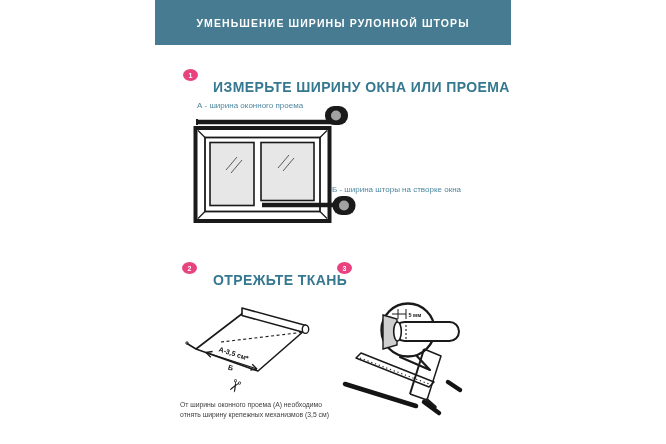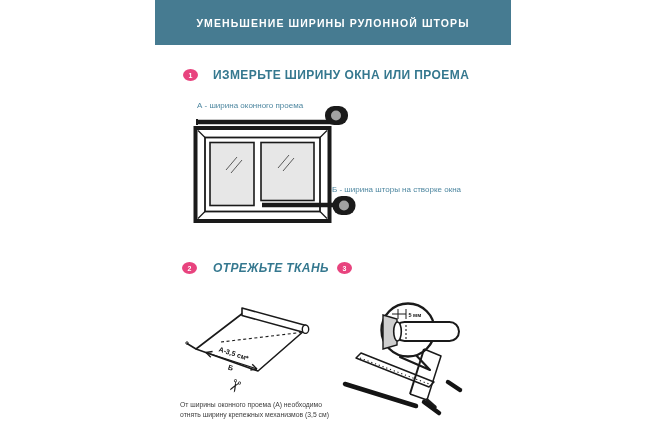--- a/index.html
+++ b/index.html
@@ -23,22 +23,22 @@
     letter-spacing:1.1px; text-transform:uppercase; text-align:center;
   }
   .badge {
     position:absolute; width:15px; height:12px; border-radius:50%;
     background:var(--badge_pink,#e8437e); color:#ffffff;
     font-size:7px; font-weight:700;
     display:flex; align-items:center; justify-content:center;
   }
   .step-title {
     position:absolute; color:var(--heading_teal,#35788f);
-    font-size:12px; font-weight:700; letter-spacing:0.4px;
-    line-height:12px; white-space:nowrap;
+    font-size:14px; font-weight:700; letter-spacing:0.4px;
+    line-height:12px; white-space:nowrap;margin-top:12px;
   }
   .footnote {
     position:absolute; left:25px; top:400px; width:155px;
     font-size:6.8px; line-height:1.5; color:#3d3d3d;
   }
   .illus { position:absolute; }
   svg text.diagram-label {
     font-family:"Liberation Sans", sans-serif;
     fill:var(--label_teal,#4e87a0); font-size:8px;
   }
@@ -89,21 +89,21 @@
       <text class="diagram-label" x="147" y="97">Б - ширина шторы на створке окна</text>
 
       <g>
         <line x1="77" y1="110" x2="150" y2="110" stroke="#1a1a1a" stroke-width="4.5"></line>
         <rect x="147.5" y="101" width="23" height="19" rx="9" fill="#1a1a1a"></rect>
         <circle cx="159" cy="110.5" r="5" fill="#a2a2a2"></circle>
       </g>
     </svg>
 
     <div class="badge" style="left:27px; top:262px;">2</div>
-    <div class="step-title" style="left:58px; top:262px;font-style:italic;">ОТРЕЖЬТЕ ТКАНЬ</div>
+    <div class="step-title" style="left:58px; top:262px;">ОТРЕЖЬТЕ ТКАНЬ</div>
 
     <svg class="illus" style="left:30px; top:295px;" width="130" height="108" viewBox="0 0 130 108">
       <g>
         <line x1="11" y1="54" x2="2" y2="48.5" stroke="#1a1a1a" stroke-width="1.6"></line>
         <circle cx="2" cy="48" r="1.2" fill="none" stroke="#1a1a1a" stroke-width="1"></circle>
         <polygon points="58,18 120,35 73,76 11,54" fill="#ffffff" stroke="#1a1a1a" stroke-width="1.6" stroke-linejoin="round"></polygon>
         <polygon points="57,13 121,30.5 121,38 57,20.5" fill="#ffffff" stroke="#1a1a1a" stroke-width="1.6" stroke-linejoin="round"></polygon>
         <ellipse cx="120.5" cy="34.2" rx="3.2" ry="4.2" fill="#ffffff" stroke="#1a1a1a" stroke-width="1.4"></ellipse>
         <line x1="36" y1="47" x2="116" y2="37.5" stroke="#1a1a1a" stroke-width="1.1" stroke-dasharray="3,2.6"></line>
       </g>

